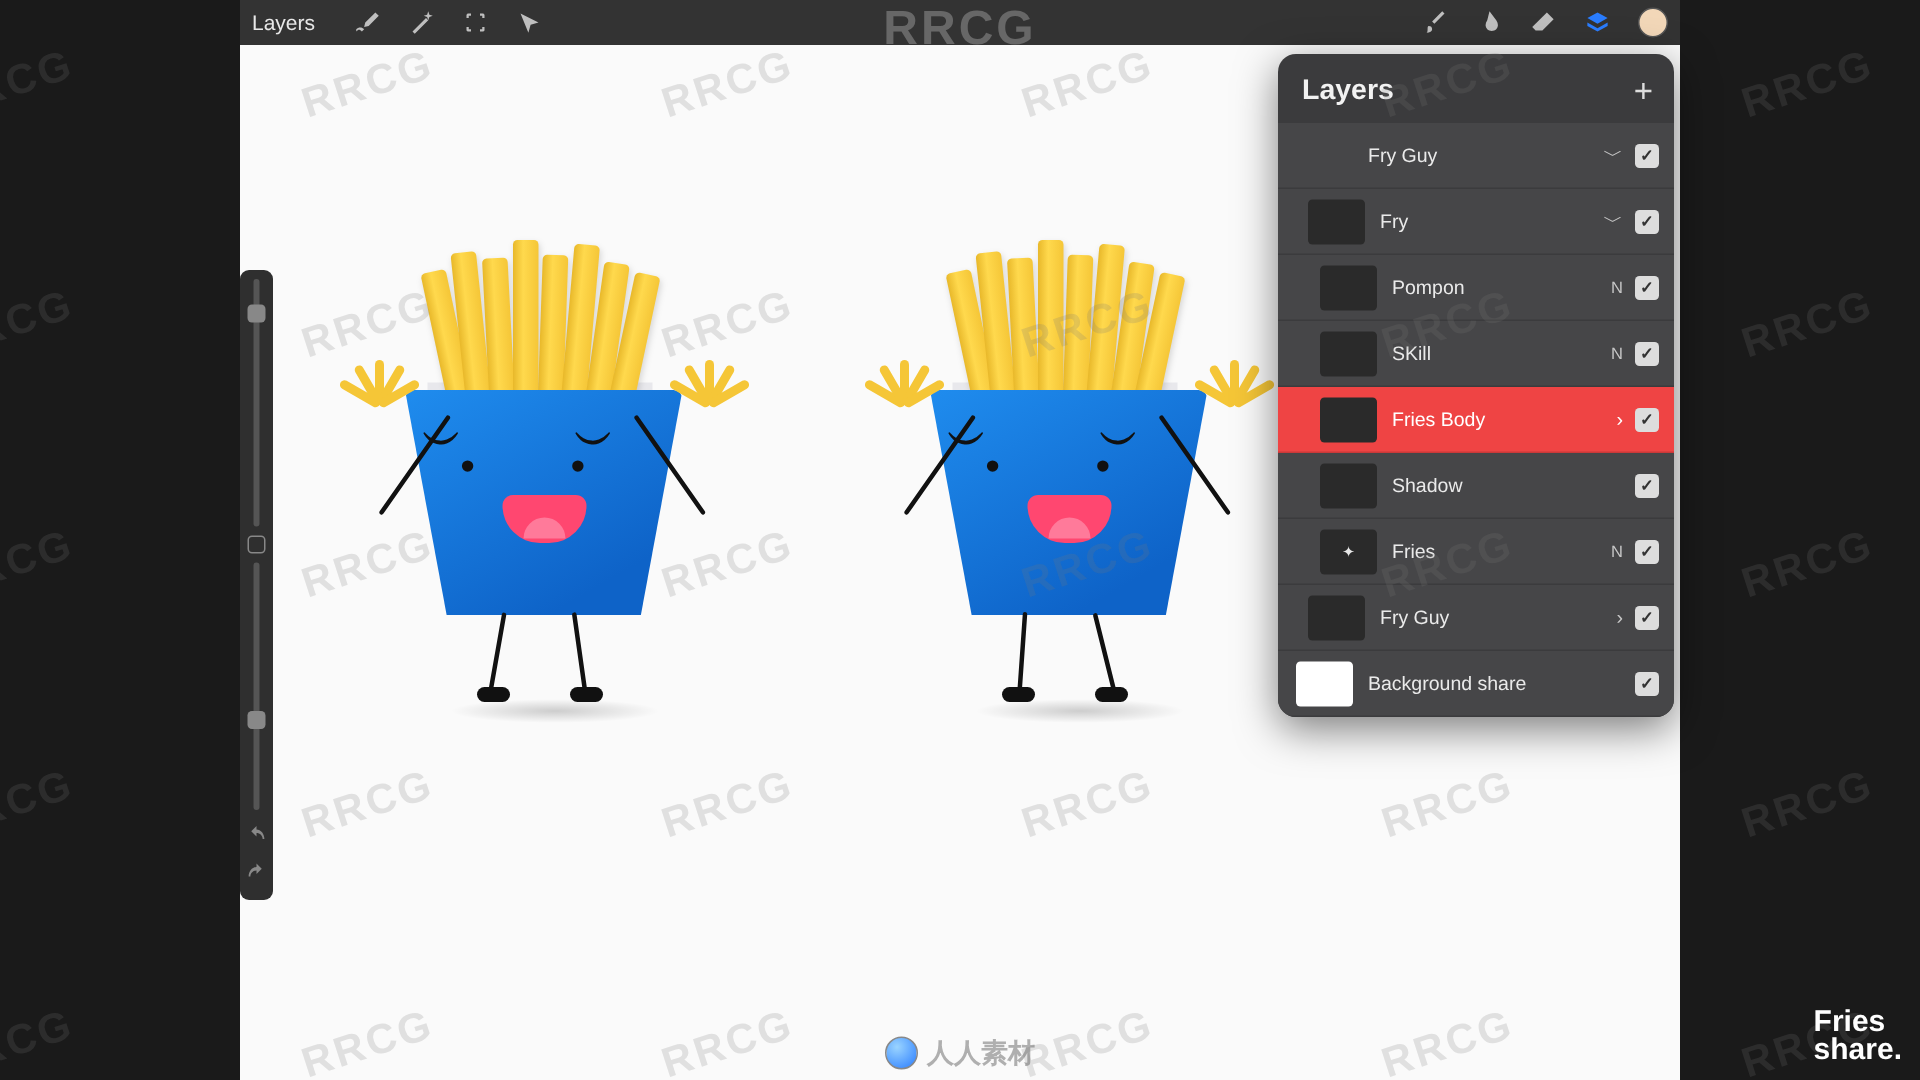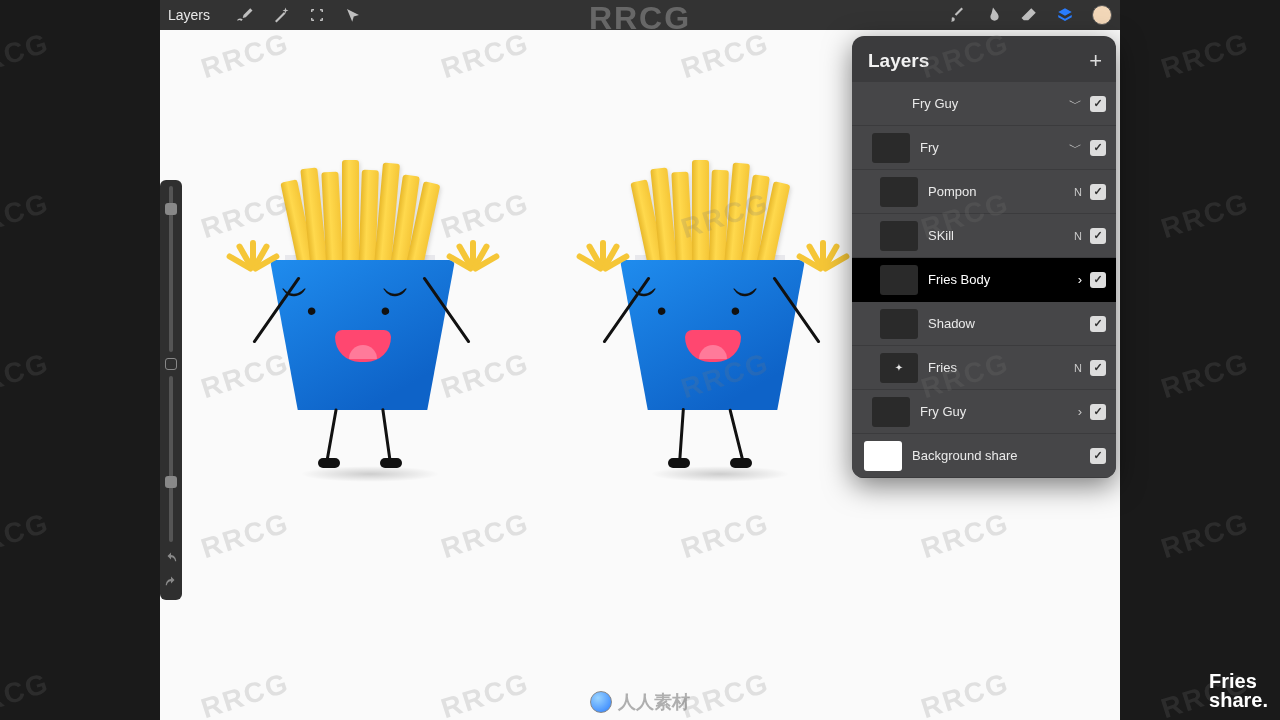--- a/index.html
+++ b/index.html
@@ -100,21 +100,21 @@
   .layers-header .title { font-size: 19px; font-weight: 600; color: #f2f2f2; }
   .layers-header .plus { font-size: 22px; color: #ddd; font-weight: 300; line-height: 1; }
   .layer-row {
     display: flex; align-items: center;
     height: 44px;
     padding: 0 10px 0 12px;
     border-bottom: 1px solid rgba(0,0,0,0.15);
     background: #464648;
     gap: 10px;
   }
-  .layer-row.selected { background: #000000; color:#fff; }
+  .layer-row.selected { background: #ef4444; color:#fff; }
   .layer-row .thumb {
     width: 38px; height: 30px;
     background: #2a2a2a;
     border-radius: 3px;
     flex-shrink: 0;
     display:flex; align-items:center; justify-content:center;
     font-size: 10px;
   }
   .layer-row.child1 .thumb { margin-left: 8px; }
   .layer-row.child2 .thumb { margin-left: 16px; }

